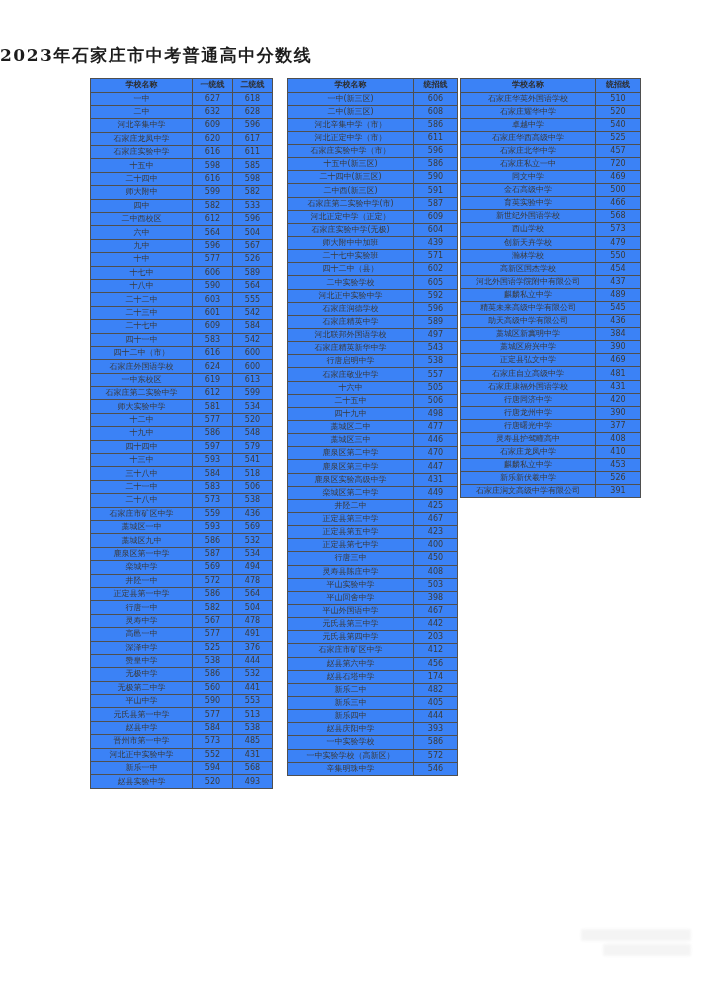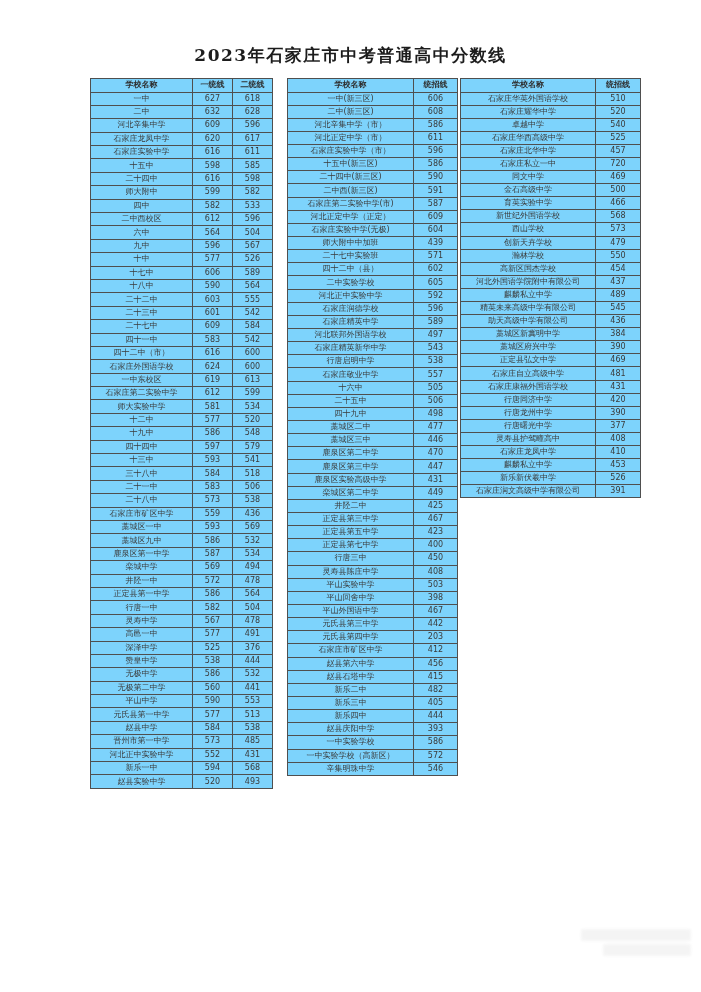--- a/index.html
+++ b/index.html
@@ -2,25 +2,25 @@
 <html><head>
 <meta charset="utf-8">
 <style>
   html,body { margin:0; padding:0; }
   body {
     width:701px; height:992px; background:#ffffff; position:relative;
     font-family:"DejaVu Sans","Liberation Sans",sans-serif;
     -webkit-font-smoothing:antialiased;
   }
   .page-title {
-    position:absolute; top:44px; left:0; width:701px; text-align:center;
+    position:absolute; top:44px; left:0; width:701px; 
     font-family:"DejaVu Serif","Liberation Serif",serif;
     font-size:17px; font-weight:600; color:#1c1c1c; letter-spacing:1.5px;
   }
-  table.tbl { position:absolute; border-collapse:collapse; table-layout:fixed; background:#7dd3fc; }
+  table.tbl { position:absolute; border-collapse:collapse; table-layout:fixed; background:#3b82f6; }
   .tbl th, .tbl td {
     border:1px solid #4f4f4f; padding:0 1px; text-align:center;
     font-size:8px; color:#3a3a3a; overflow:hidden; white-space:nowrap;
     font-weight:normal; line-height:1;
   }
   .tbl th { font-weight:600; color:#2e2e2e; height:12.5px; }
   #tbl-left   { left:90px;  top:78px; width:182px; }
   #tbl-middle { left:287px; top:78px; width:170px; }
   #tbl-right  { left:460px; top:78px; width:180px; }
   #tbl-left td   { height:12.4px; }
@@ -497,21 +497,21 @@
       <tr>
         <td>石家庄市矿区中学</td>
         <td>412</td>
       </tr>
       <tr>
         <td>赵县第六中学</td>
         <td>456</td>
       </tr>
       <tr>
         <td>赵县石塔中学</td>
-        <td>415</td>
+        <td>174</td>
       </tr>
       <tr>
         <td>新乐二中</td>
         <td>482</td>
       </tr>
       <tr>
         <td>新乐三中</td>
         <td>405</td>
       </tr>
       <tr>

